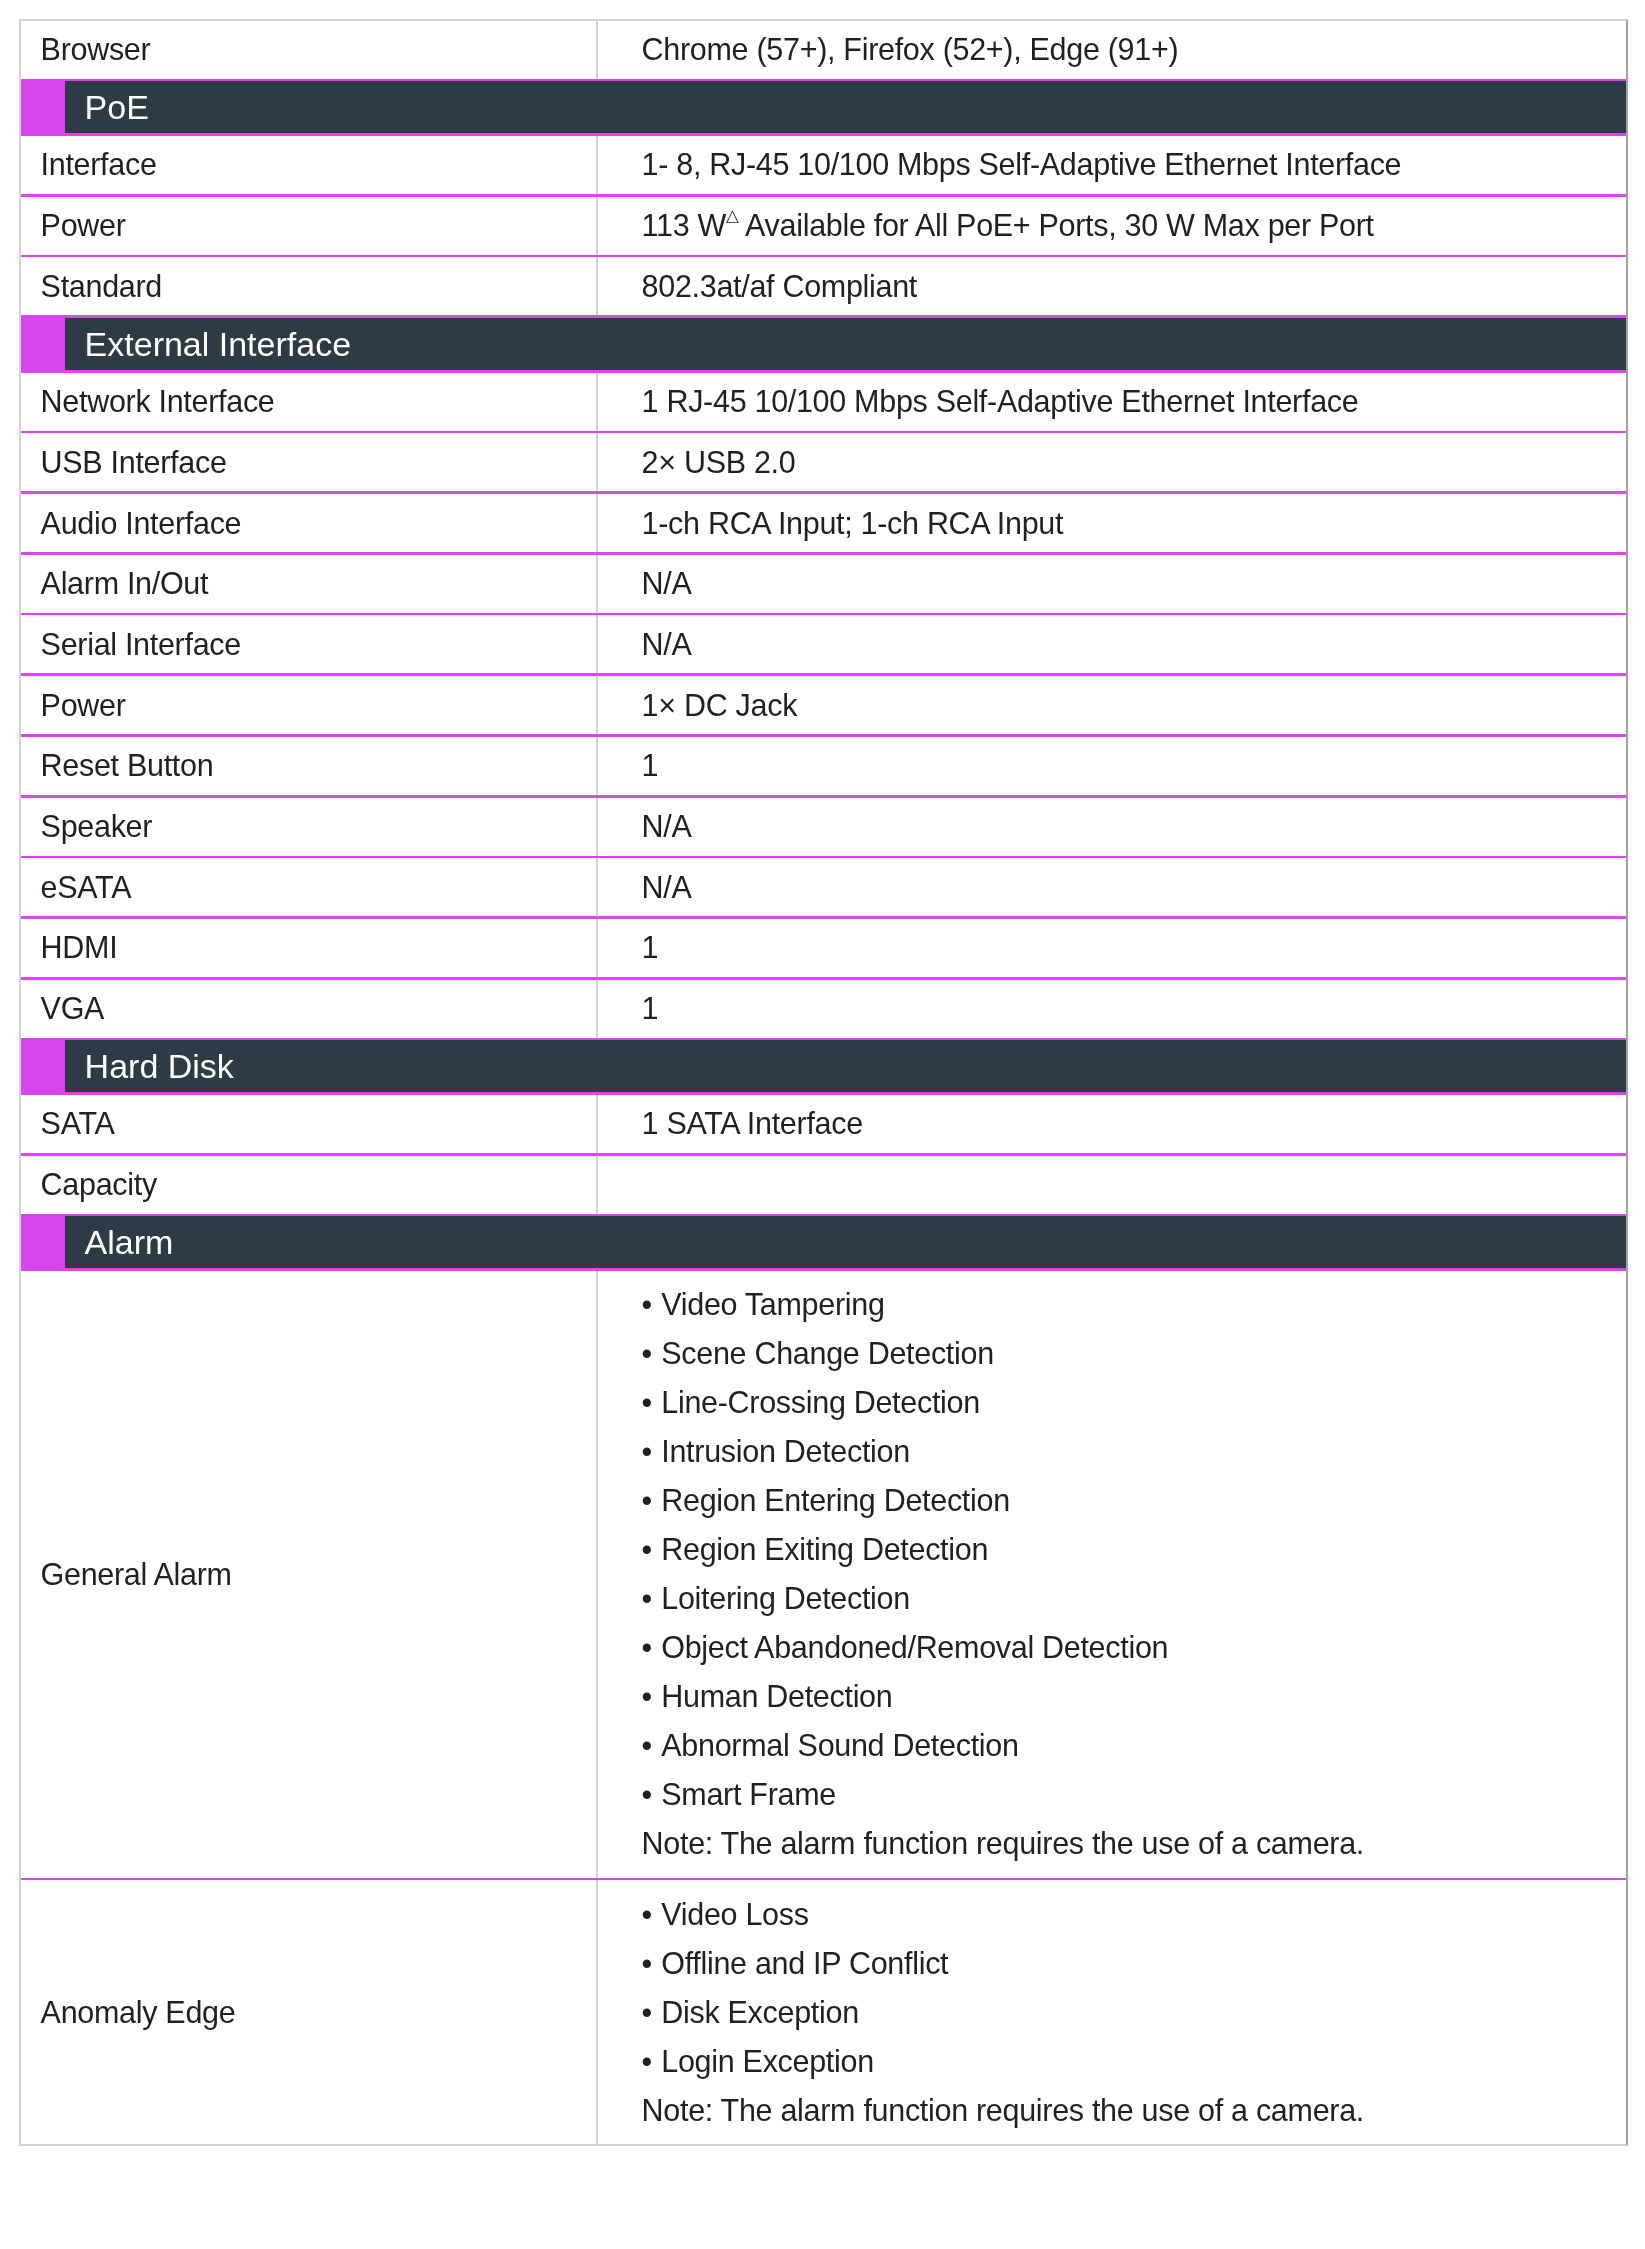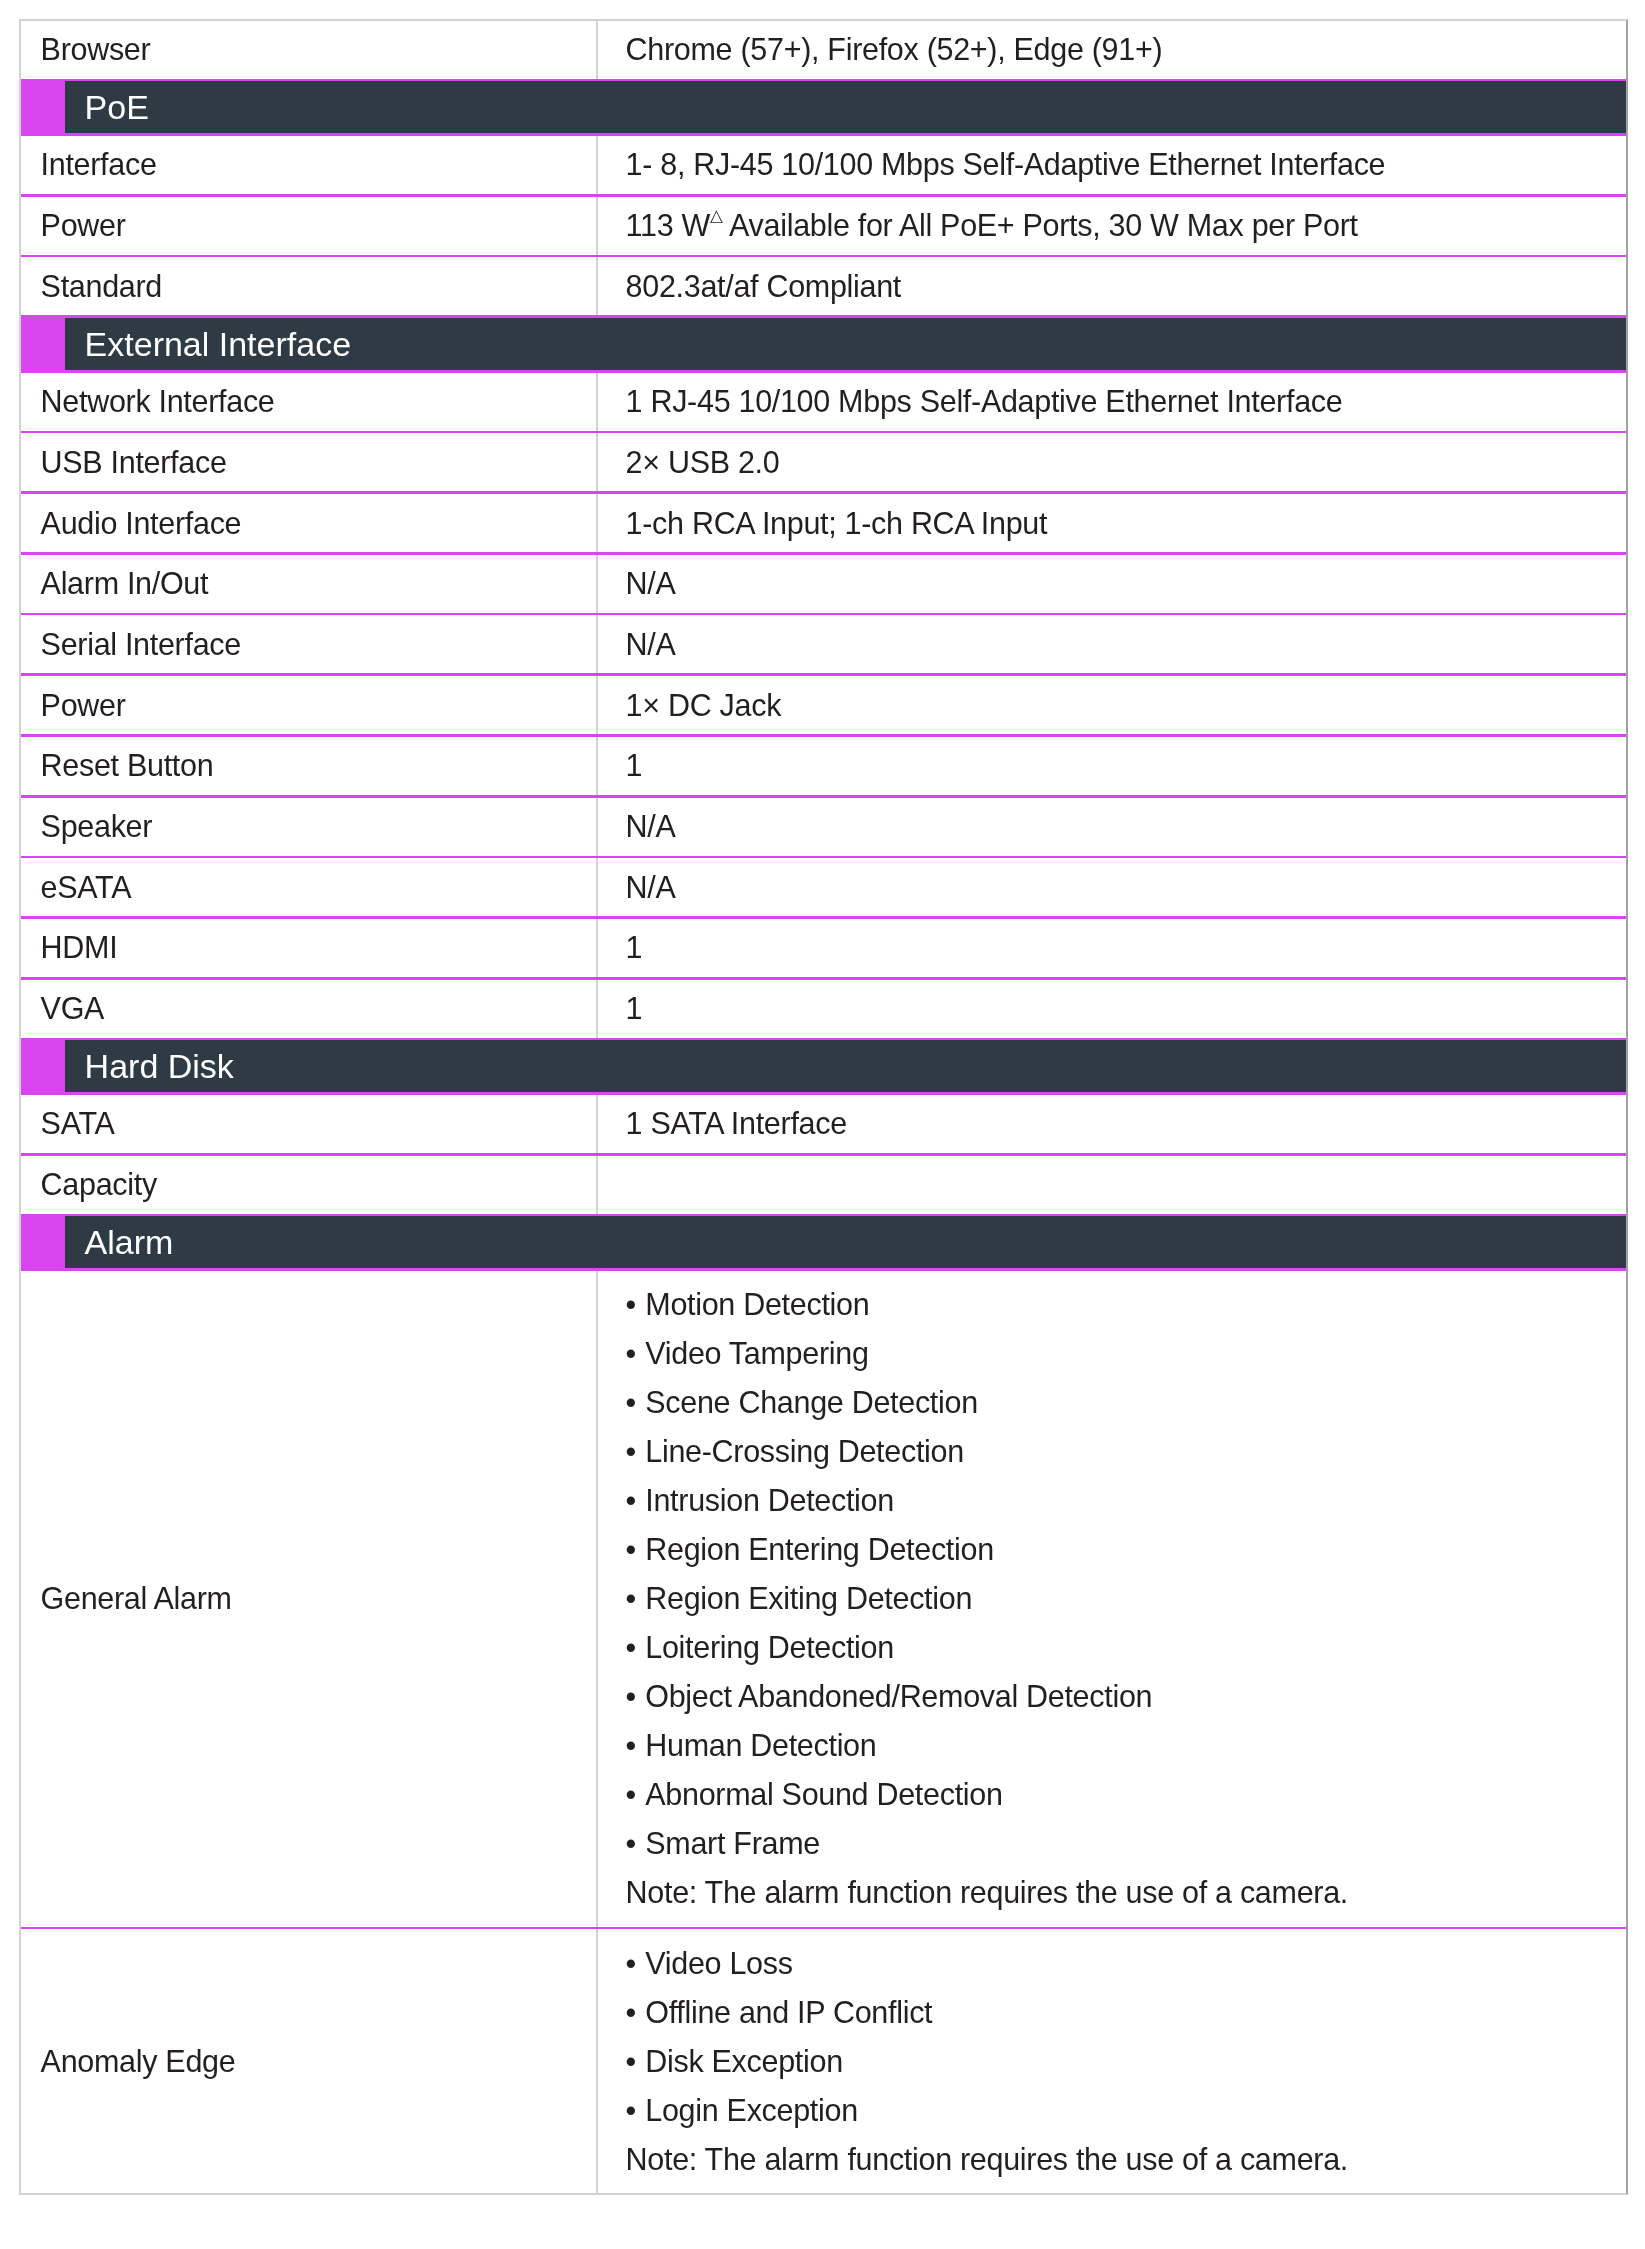--- a/index.html
+++ b/index.html
@@ -41,20 +41,21 @@
     display: flex;
     align-items: center;
     padding-left: 20px;
   }
   .col-value {
     flex: 1 1 auto;
     display: flex;
     align-items: center;
     box-sizing: border-box;
     padding: 4px 16px 4px 28px;
+    margin-left: 16px;
   }
   .section-header {
     background: #2e3a44;
     color: #ffffff;
     min-height: 52px;
     display: flex;
     align-items: center;
     padding-left: 20px;
     font-size: 34px;
     letter-spacing: 0;
@@ -177,21 +178,20 @@
 
   <div class="spec-row">
     <div class="col-label">Capacity</div>
   </div>
 
   <div class="section-header">Alarm</div>
 
   <div class="spec-row list">
     <div class="col-label">General Alarm</div>
     <div class="col-value">
-      <div class="list-line"><span class="bullet">•</span><span>Motion Detection</span></div>
       <div class="list-line"><span class="bullet">•</span><span>Video Tampering</span></div>
       <div class="list-line"><span class="bullet">•</span><span>Scene Change Detection</span></div>
       <div class="list-line"><span class="bullet">•</span><span>Line-Crossing Detection</span></div>
       <div class="list-line"><span class="bullet">•</span><span>Intrusion Detection</span></div>
       <div class="list-line"><span class="bullet">•</span><span>Region Entering Detection</span></div>
       <div class="list-line"><span class="bullet">•</span><span>Region Exiting Detection</span></div>
       <div class="list-line"><span class="bullet">•</span><span>Loitering Detection</span></div>
       <div class="list-line"><span class="bullet">•</span><span>Object Abandoned/Removal Detection</span></div>
       <div class="list-line"><span class="bullet">•</span><span>Human Detection</span></div>
       <div class="list-line"><span class="bullet">•</span><span>Abnormal Sound Detection</span></div>

